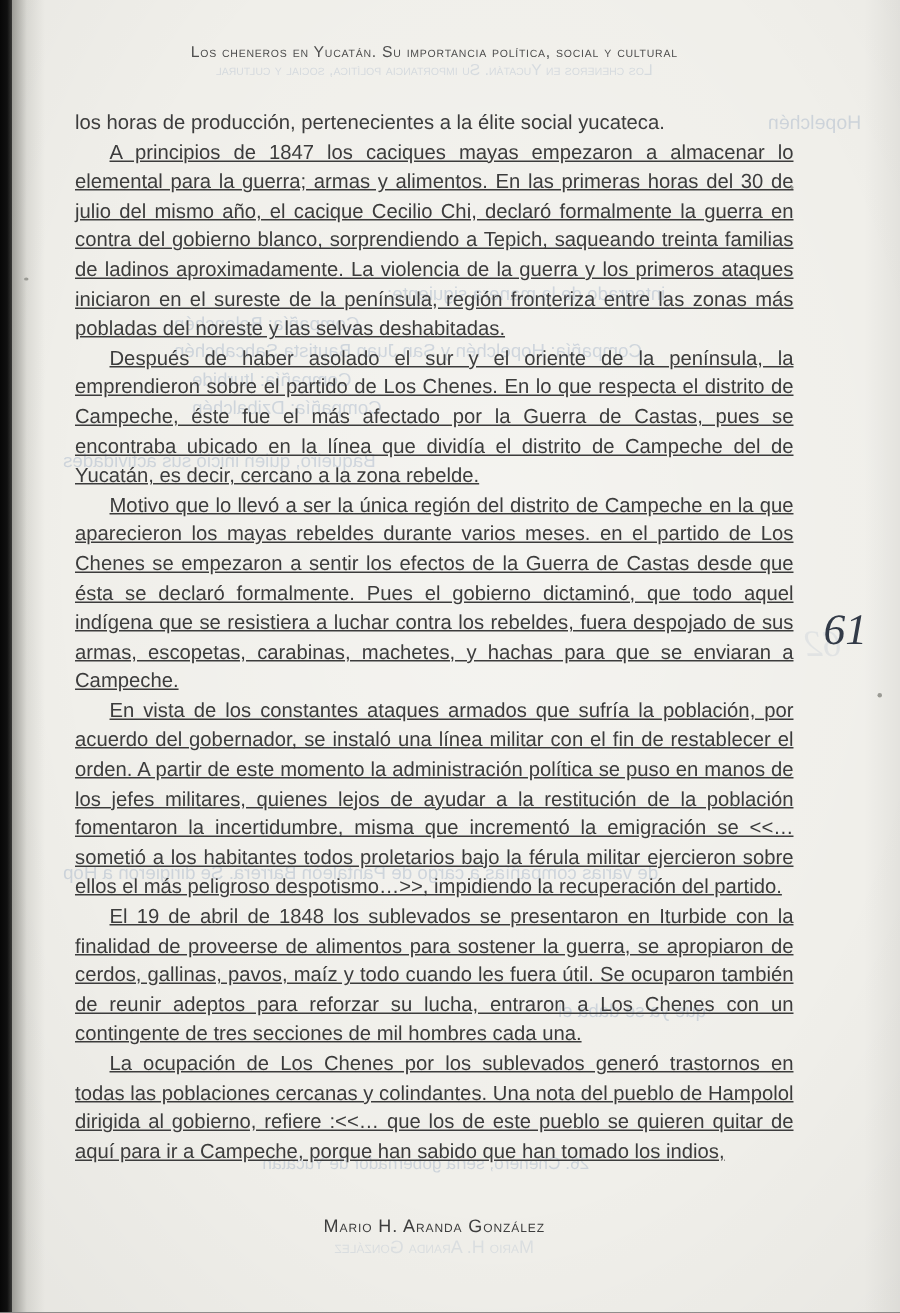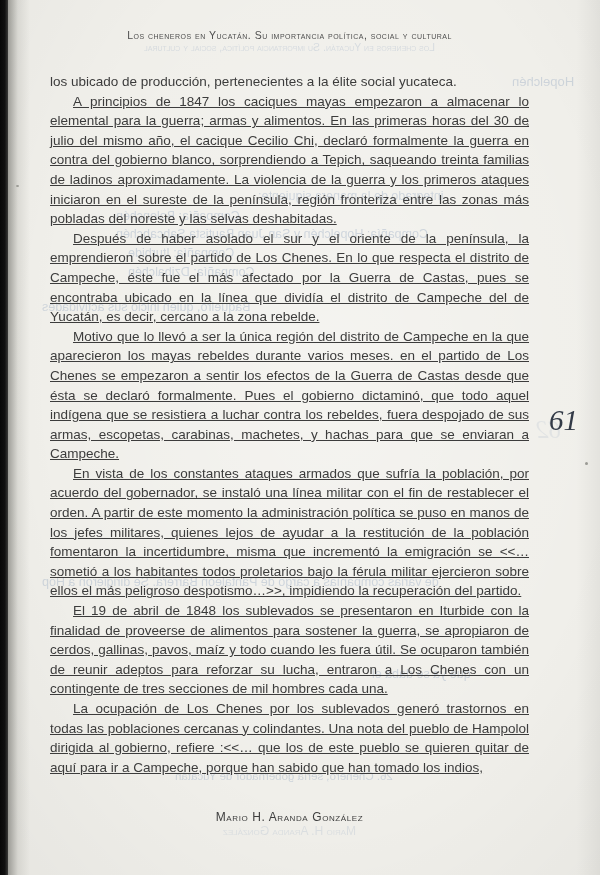--- a/index.html
+++ b/index.html
@@ -64,21 +64,21 @@
   <div class="ghost" style="top:300px; left:42px;">Baqueiro, quien inició sus actividades</div>
   <div class="ghost" style="top:575px; left:42px;">de varias compañías a cargo de Pantaleón Barrera. Se dirigieron a Hop</div>
   <div class="ghost" style="top:667px; left:372px;">que ya se daba el</div>
   <div class="ghost" style="top:770px; left:175px; font-size:11.5px;">26. Chenero, sería gobernador de Yucatán</div>
   <div class="ghost center sc" style="top:824px; font-size:12px; opacity:0.20;">Mario H. Aranda González</div>
   <div class="ghost serif-num" style="top:416px; left:536px;">62</div>
 
   <div class="running-header">Los cheneros en Yucatán. Su importancia política, social y cultural</div>
 
   <div class="body-text">
-    <p>los ubicado de producción, pertenecientes a la élite social yucateca.</p>
+    <p>los horas de producción, pertenecientes a la élite social yucateca.</p>
     <p class="ind">A principios de 1847 los caciques mayas empezaron a almacenar lo elemental para la guerra; armas y alimentos. En las primeras horas del 30 de julio del mismo año, el cacique Cecilio Chi, declaró formalmente la guerra en contra del gobierno blanco, sorprendiendo a Tepich, saqueando treinta familias de ladinos aproximadamente. La violencia de la guerra y los primeros ataques iniciaron en el sureste de la península, región fronteriza entre las zonas más pobladas del noreste y las selvas deshabitadas.</p>
     <p class="ind">Después de haber asolado el sur y el oriente de la península, la emprendieron sobre el partido de Los Chenes. En lo que respecta el distrito de Campeche, éste fue el más afectado por la Guerra de Castas, pues se encontraba ubicado en la línea que dividía el distrito de Campeche del de Yucatán, es decir, cercano a la zona rebelde.</p>
     <p class="ind">Motivo que lo llevó a ser la única región del distrito de Campeche en la que aparecieron los mayas rebeldes durante varios meses. en el partido de Los Chenes se empezaron a sentir los efectos de la Guerra de Castas desde que ésta se declaró formalmente. Pues el gobierno dictaminó, que todo aquel indígena que se resistiera a luchar contra los rebeldes, fuera despojado de sus armas, escopetas, carabinas, machetes, y hachas para que se enviaran a Campeche.</p>
     <p class="ind">En vista de los constantes ataques armados que sufría la población, por acuerdo del gobernador, se instaló una línea militar con el fin de restablecer el orden. A partir de este momento la administración política se puso en manos de los jefes militares, quienes lejos de ayudar a la restitución de la población fomentaron la incertidumbre, misma que incrementó la emigración se &lt;&lt;… sometió a los habitantes todos proletarios bajo la férula militar ejercieron sobre ellos el más peligroso despotismo…&gt;&gt;, impidiendo la recuperación del partido.</p>
     <p class="ind">El 19 de abril de 1848 los sublevados se presentaron en Iturbide con la finalidad de proveerse de alimentos para sostener la guerra, se apropiaron de cerdos, gallinas, pavos, maíz y todo cuando les fuera útil. Se ocuparon también de reunir adeptos para reforzar su lucha, entraron a Los Chenes con un contingente de tres secciones de mil hombres cada una.</p>
     <p class="ind">La ocupación de Los Chenes por los sublevados generó trastornos en todas las poblaciones cercanas y colindantes. Una nota del pueblo de Hampolol dirigida al gobierno, refiere :&lt;&lt;… que los de este pueblo se quieren quitar de aquí para ir a Campeche, porque han sabido que han tomado los indios,</p>
   </div>
 
   <div class="pagenum">61</div>
 

